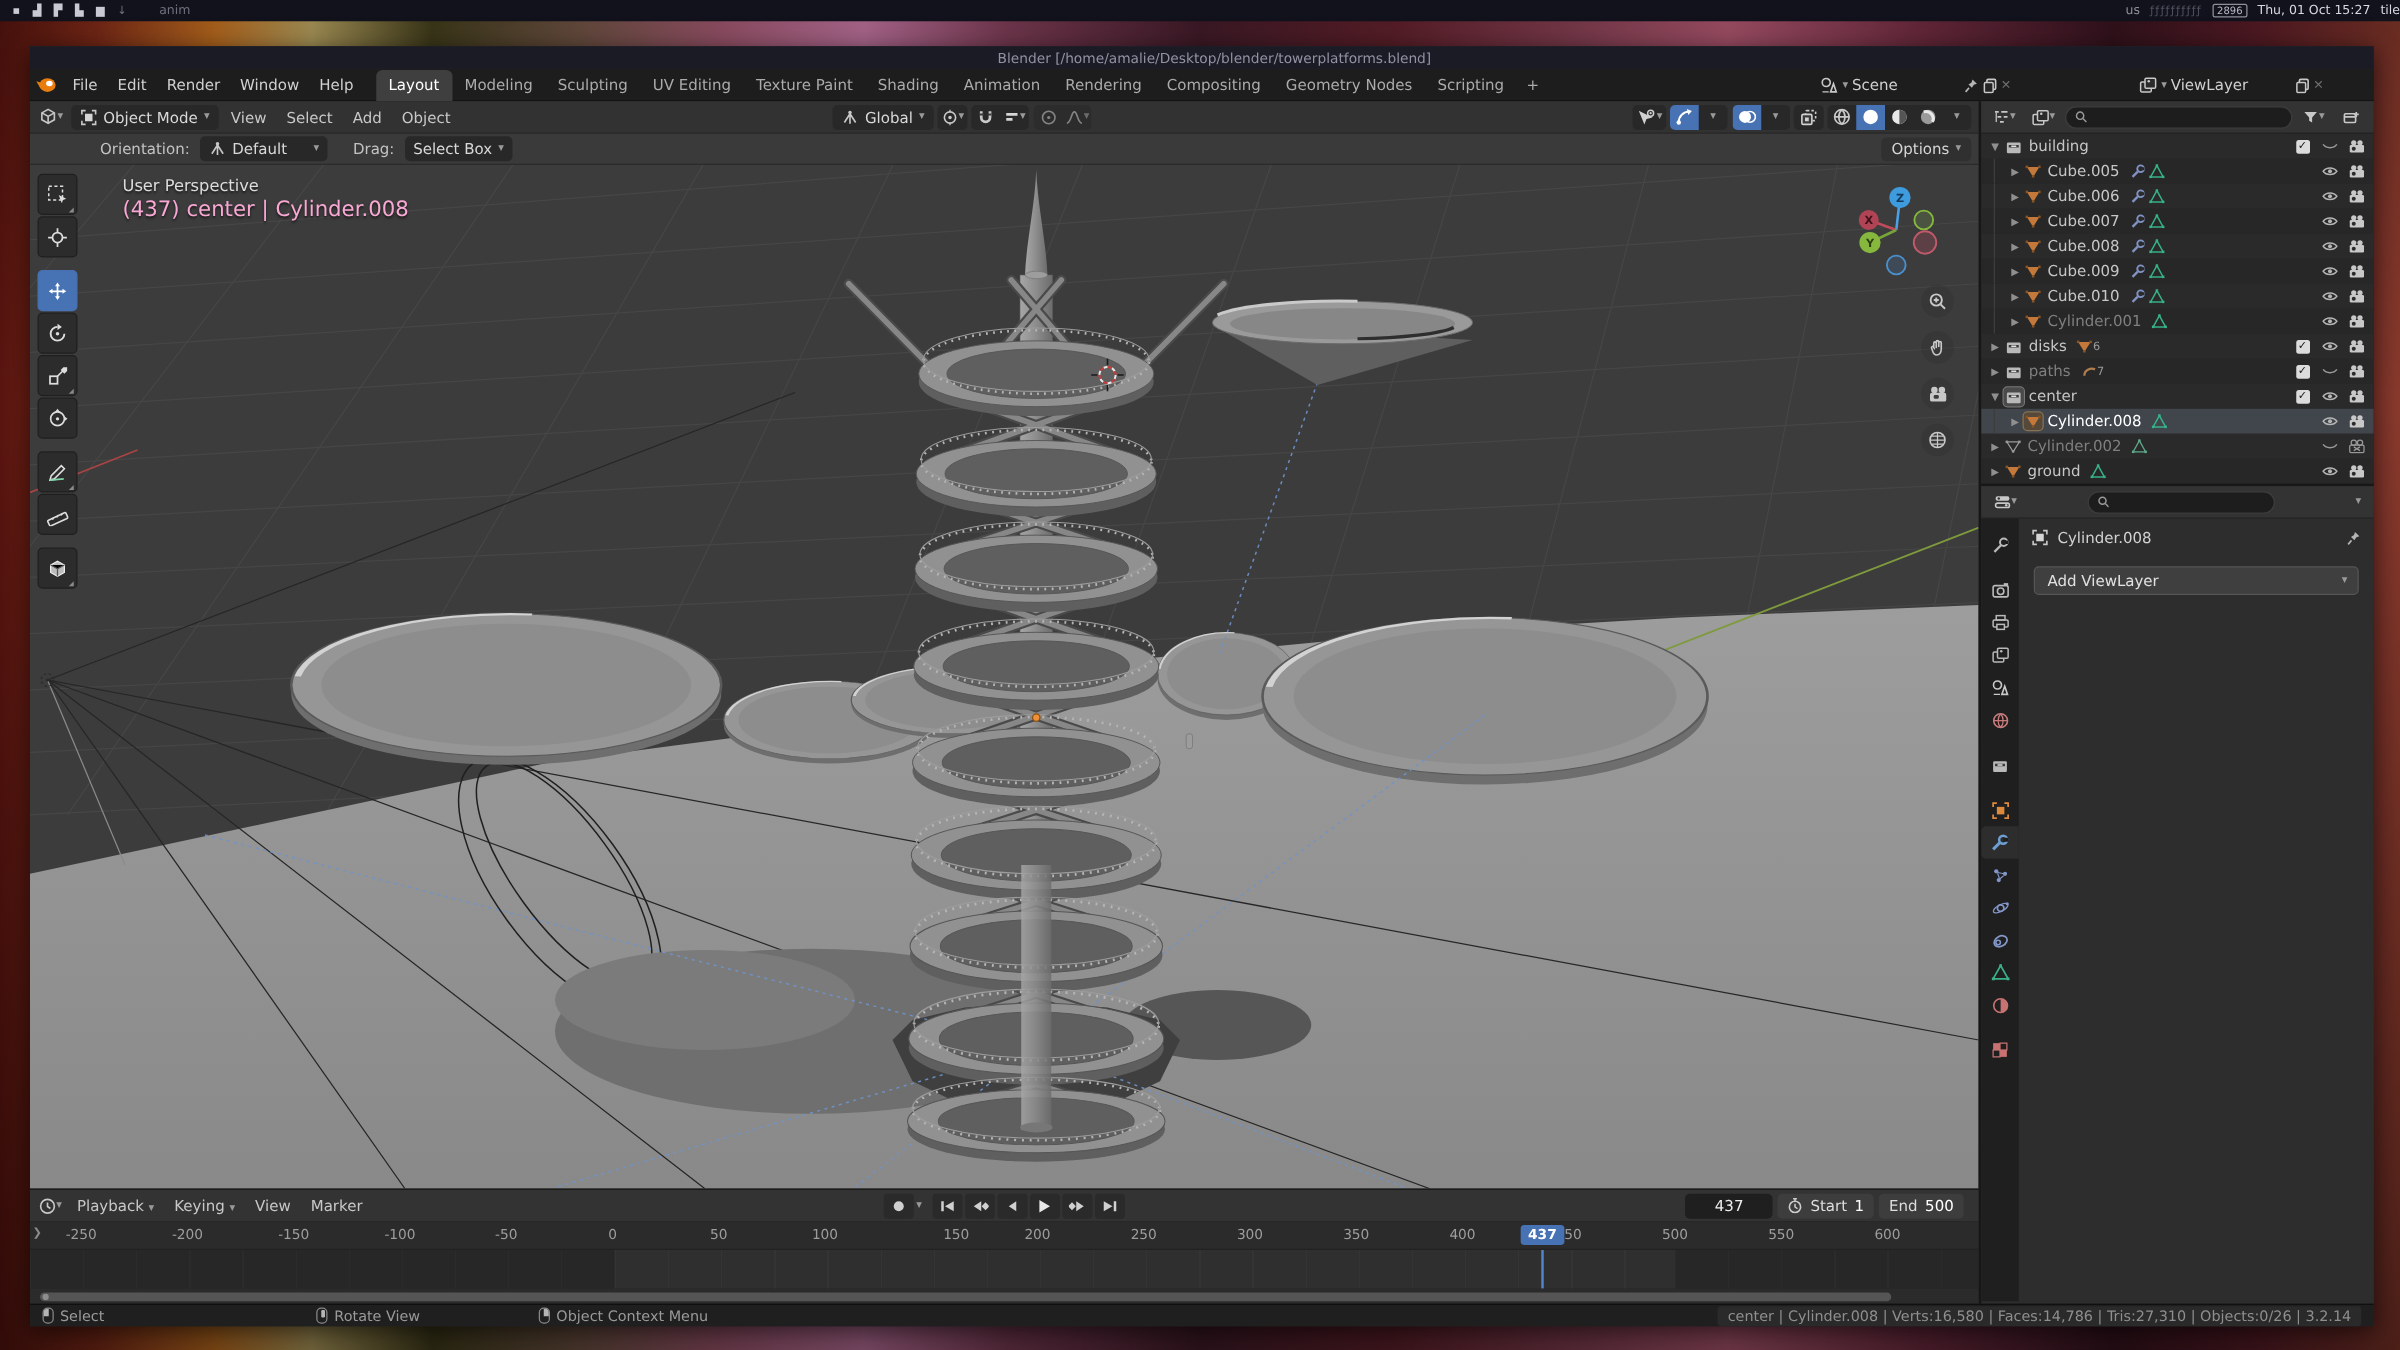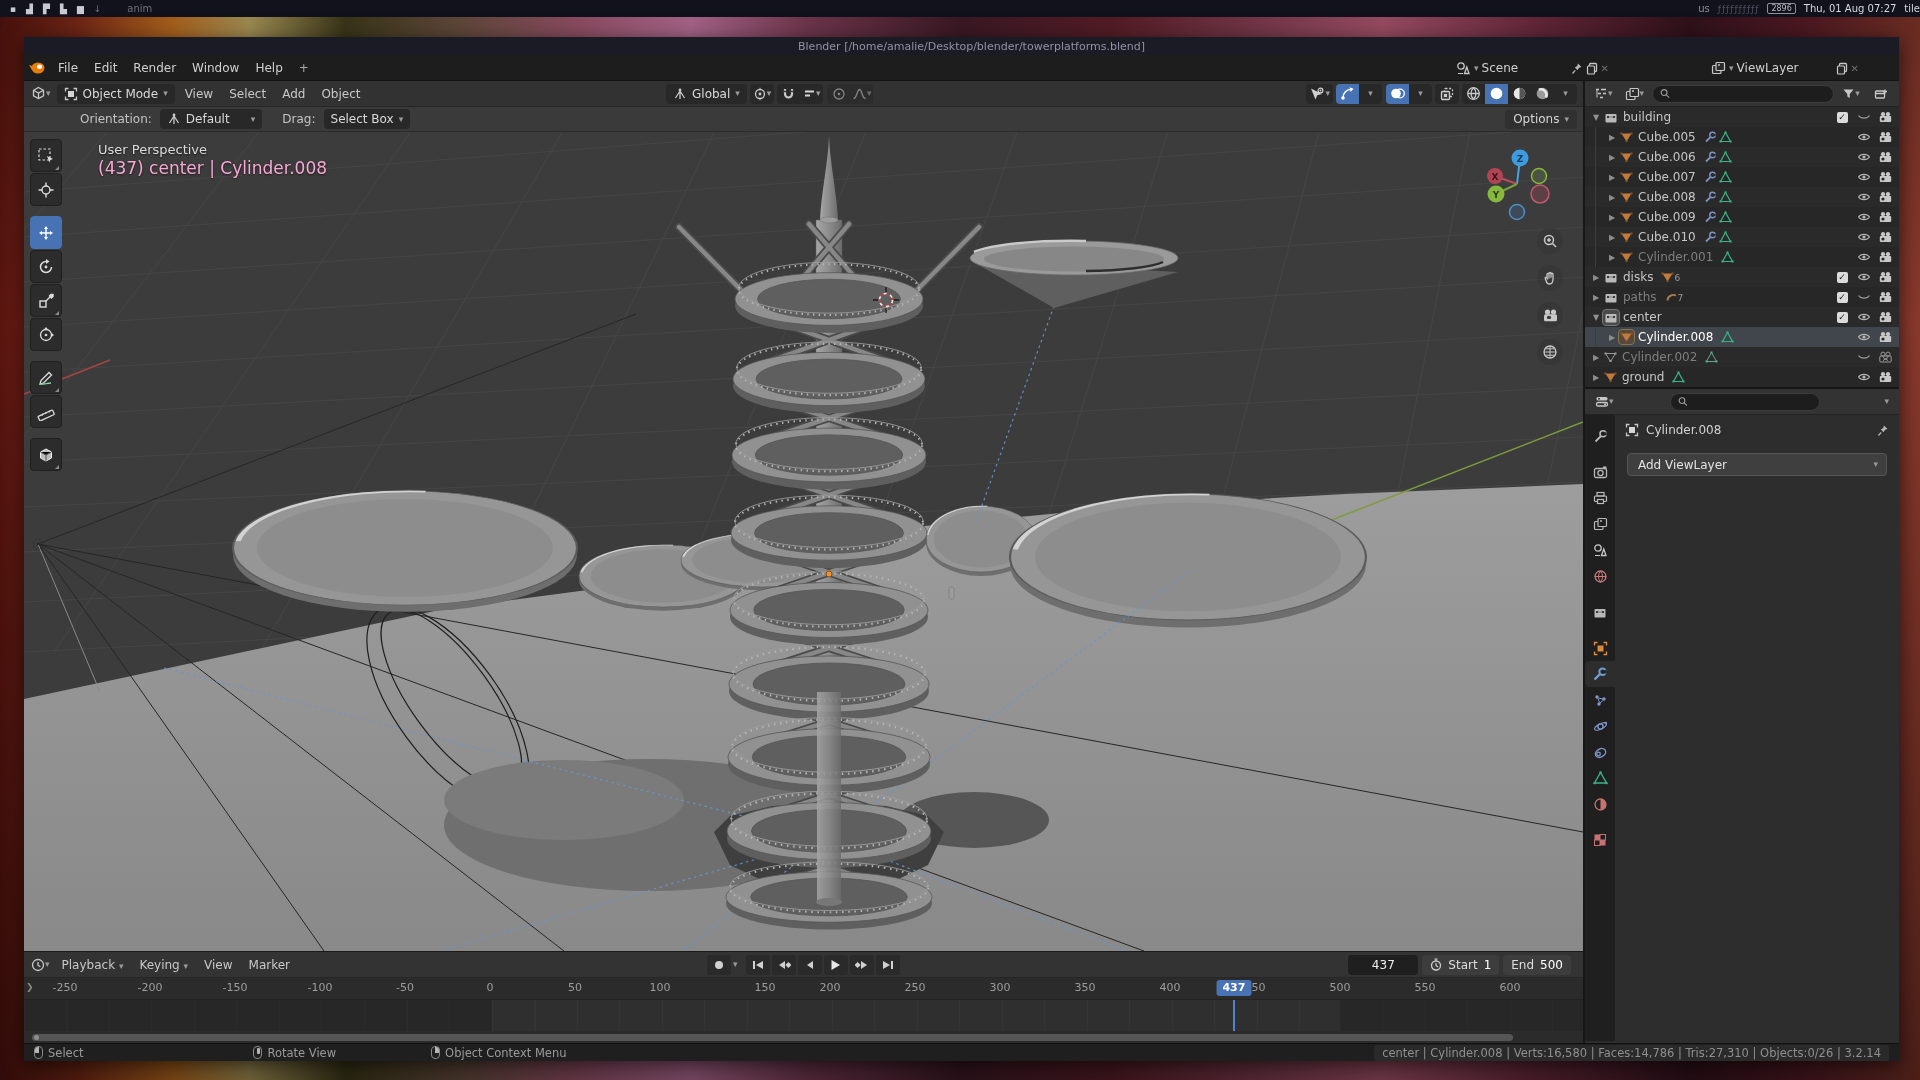--- a/index.html
+++ b/index.html
@@ -143,21 +143,21 @@
       <span>▛</span>
       <span>▙</span>
       <span>▆</span>
       <span style="color:#6f6f7e">↓</span>
     </div>
   <span class="ws-label">anim</span>
   <div class="right">
     <span>us</span>
     <span class="tray">ƒƒƒƒƒƒƒƒƒƒ</span>
     <span class="batt">2896</span>
-    <span class="clock">Thu, 01 Aug 07:27</span>
+    <span class="clock">Thu, 01 Oct 15:27</span>
     <span class="clock">tile</span>
   </div>
 </div>
 
 <div id="window">
   <div class="title-bar">
     <span>Blender [/home/amalie/Desktop/blender/towerplatforms.blend]</span>
   </div>
 
   <div class="menu-bar">
@@ -167,20 +167,33 @@
           <ellipse cx="11.5" cy="5.8" rx="2.6" ry="2.2" fill="#fff"></ellipse>
           <path d="M1 4 L8 6 L4 9 Z" fill="#e87d0d"></path>
         </svg>
       </span>
     <div class="menus" id="main-menus" style="display:flex">
         <div class="menu-item">File</div>
         <div class="menu-item">Edit</div>
         <div class="menu-item">Render</div>
         <div class="menu-item">Window</div>
         <div class="menu-item">Help</div>
+      </div>
+    <div class="ws-tabs" id="ws-tabs">
+        <div class="ws-tab active">Layout</div>
+        <div class="ws-tab">Modeling</div>
+        <div class="ws-tab">Sculpting</div>
+        <div class="ws-tab">UV Editing</div>
+        <div class="ws-tab">Texture Paint</div>
+        <div class="ws-tab">Shading</div>
+        <div class="ws-tab">Animation</div>
+        <div class="ws-tab">Rendering</div>
+        <div class="ws-tab">Compositing</div>
+        <div class="ws-tab">Geometry Nodes</div>
+        <div class="ws-tab">Scripting</div>
       </div>
     <span class="ws-add" id="ws-add">+</span>
     <div class="scene-block" style="right:290px">
       <span id="scene-ic">
           <svg class="ic" width="15" height="14" viewBox="0 0 15 14">
             <circle cx="5" cy="5" r="3.2" fill="none" stroke="#c8c8c8" stroke-width="1.3"></circle>
             <path d="M8.5 12.5 L10.8 6 L13 12.5 Z" fill="none" stroke="#c8c8c8" stroke-width="1.3"></path>
             <path d="M2 12.5 h5" stroke="#c8c8c8"></path>
           </svg>
         </span>

